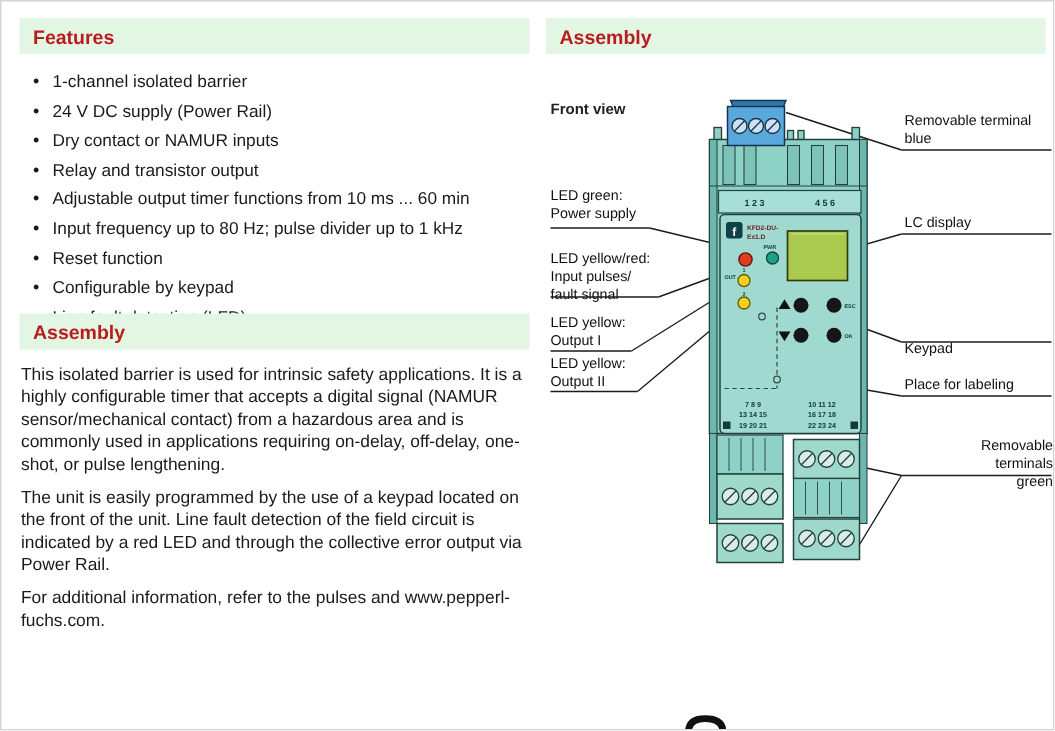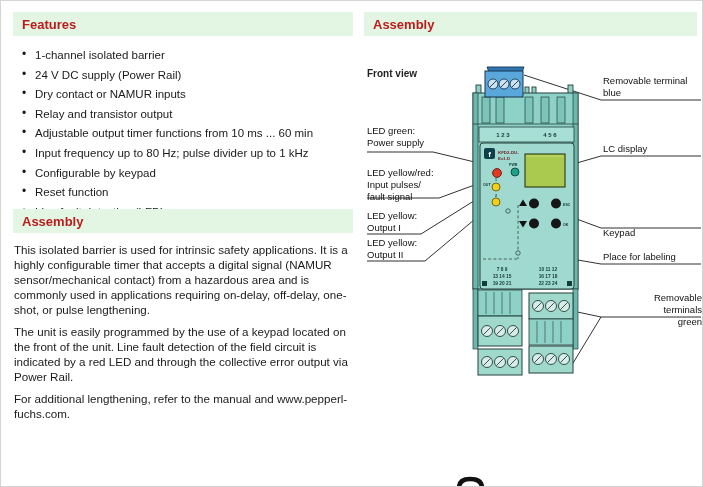--- a/index.html
+++ b/index.html
@@ -41,31 +41,31 @@
     <div class="sec-bar" style="top:0;">
       <span>Features</span>
     </div>
     <ul class="feat-list">
       <li>1-channel isolated barrier</li>
       <li>24 V DC supply (Power Rail)</li>
       <li>Dry contact or NAMUR inputs</li>
       <li>Relay and transistor output</li>
       <li>Adjustable output timer functions from 10 ms ... 60 min</li>
       <li>Input frequency up to 80 Hz; pulse divider up to 1 kHz</li>
+      <li>Reset function</li>
       <li>Configurable by keypad</li>
-      <li>Reset function</li>
       <li>Line fault detection (LFD)</li>
     </ul>
     <div class="sec-bar" style="top:197px;">
       <span>Assembly</span>
     </div>
     <div class="paras">
       <p>This isolated barrier is used for intrinsic safety applications. It is a highly configurable timer that accepts a digital signal (NAMUR sensor/mechanical contact) from a hazardous area and is commonly used in applications requiring on-delay, off-delay, one-shot, or pulse lengthening.</p>
       <p>The unit is easily programmed by the use of a keypad located on the front of the unit. Line fault detection of the field circuit is indicated by a red LED and through the collective error output via Power Rail.</p>
-      <p><span>For additional lengthening, refer to the manual and </span><span class="url">www.pepperl-fuchs.com</span><span>.</span></p>
+      <p><span>For additional information, refer to the pulses and </span><span class="url">www.pepperl-fuchs.com</span><span>.</span></p>
     </div>
   </div>
 
   <div class="col-right">
     <div class="sec-bar" style="top:0;">
       <span>Assembly</span>
     </div>
     <div class="front-view">Front view</div>
   </div>
 

